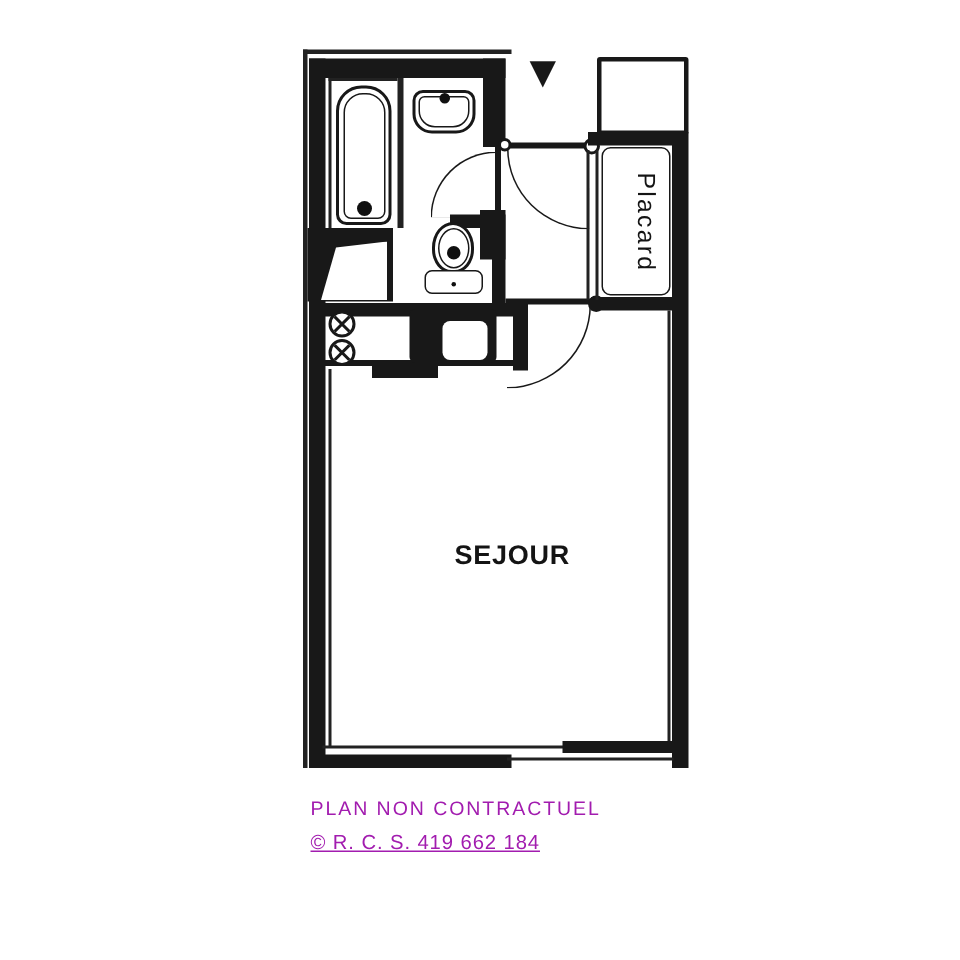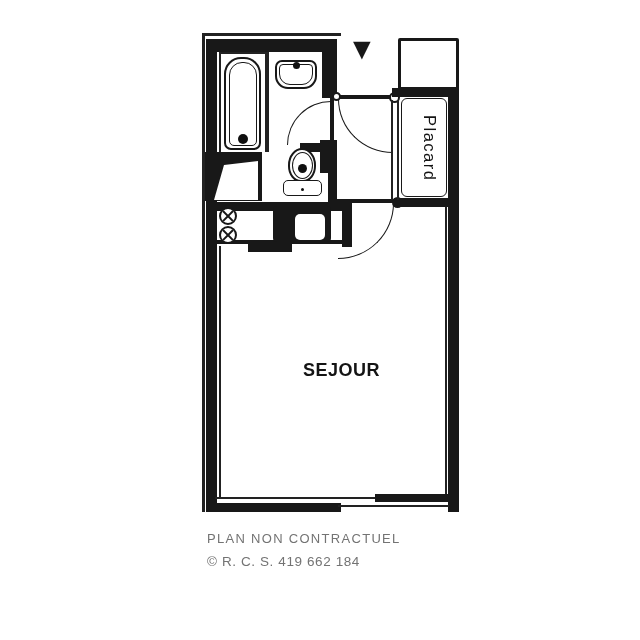--- a/index.html
+++ b/index.html
@@ -7,21 +7,21 @@
   .stage{position:relative;width:640px;height:640px;background:#ffffff;overflow:hidden;}
   .abs{position:absolute;}
   .wall{position:absolute;background:#181818;}
   .thin{position:absolute;background:#222222;}
   .outline{position:absolute;border:2px solid #181818;background:#ffffff;box-sizing:border-box;}
   .arc{position:absolute;box-sizing:border-box;}
   .post{position:absolute;background:#ffffff;border:2.2px solid #181818;border-radius:50%;box-sizing:border-box;}
   .dot{position:absolute;background:#101010;border-radius:50%;}
   .label{position:absolute;color:#141414;white-space:nowrap;}
   .room-label{font-weight:400;}
-  .footer-text{position:absolute;color:#737373;white-space:nowrap;}
+  .footer-text{position:absolute;color:#a21caf;white-space:nowrap;}
   .burner{position:absolute;width:18px;height:18px;border:2px solid #181818;border-radius:50%;box-sizing:border-box;overflow:hidden;background:#fff;}
   .burner .x1,.burner .x2{position:absolute;left:-3px;top:5.8px;width:20px;height:1.8px;background:#181818;}
   .burner .x1{transform:rotate(45deg);}
   .burner .x2{transform:rotate(-45deg);}
 </style>
 </head>
 <body>
 
 <div class="stage">
 
@@ -100,15 +100,15 @@
   <div class="wall" style="left:392px;top:88px;width:66px;height:9px;"></div>
   <div class="wall" style="left:394px;top:198px;width:64px;height:9px;"></div>
   <div class="thin" style="left:391px;top:100px;width:2px;height:100px;"></div>
   <div class="thin" style="left:397px;top:100px;width:2px;height:100px;"></div>
   <div class="outline" style="left:401px;top:98px;width:46px;height:99px;border-width:1.8px;border-radius:6px;"></div>
   <span class="label room-label" style="left:409px;top:106px;width:30px;height:84px;writing-mode:vertical-rl;font-size:16.5px;letter-spacing:1.5px;text-align:center;">Placard</span>
 
   <span class="label room-label" style="left:303px;top:360px;font-size:18px;font-weight:bold;letter-spacing:0.5px;">SEJOUR</span>
 
   <span class="footer-text" style="left:207px;top:531px;font-size:13px;letter-spacing:1.3px;">PLAN NON CONTRACTUEL</span>
-  <span class="footer-text" style="left:207px;top:554px;font-size:13.5px;letter-spacing:0.6px;">© R. C. S. 419 662 184</span>
+  <span class="footer-text" style="left:207px;top:554px;font-size:13.5px;letter-spacing:0.6px;text-decoration:underline;">© R. C. S. 419 662 184</span>
 
 </div>
 
 </body></html>

